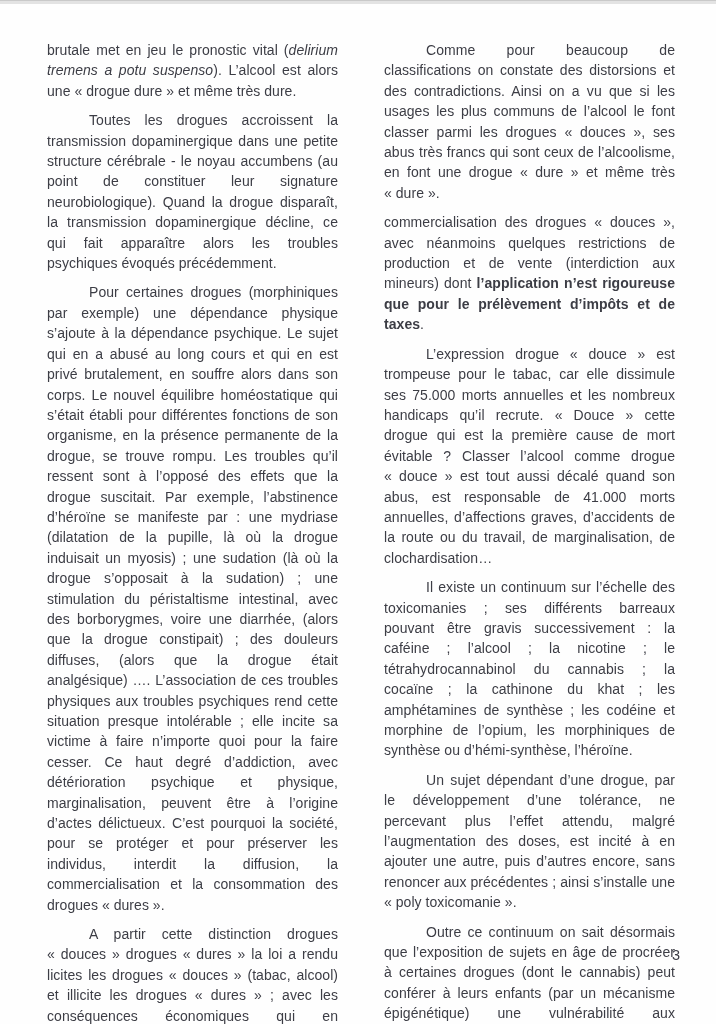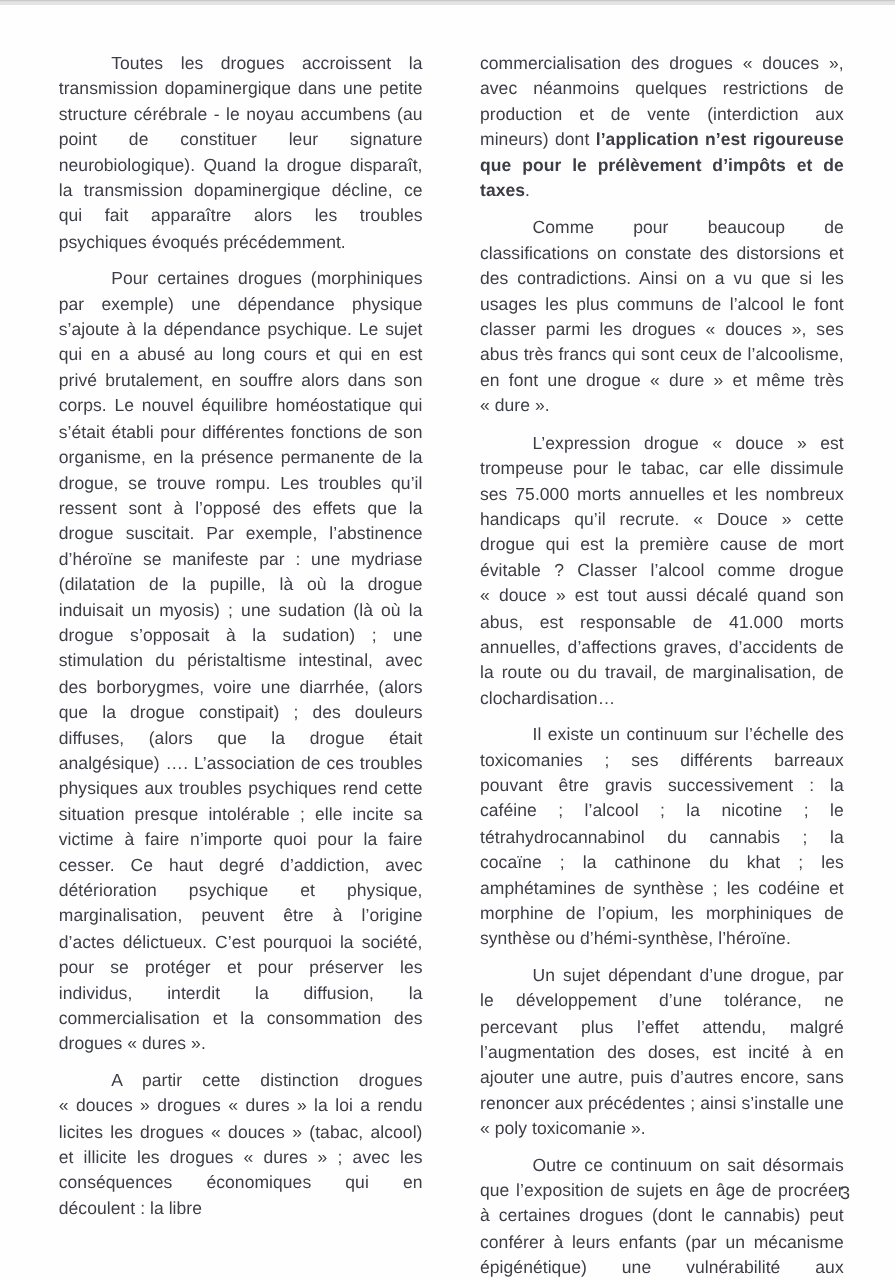--- a/index.html
+++ b/index.html
@@ -57,27 +57,28 @@
     font-size: 14.5px;
   }
 </style>
 </head>
 <body>
 
 <div class="page">
   <div class="scan-edge-top"></div>
   <div class="columns">
     <div class="column">
+        <p class="para"><span class="run-normal">brutale met en jeu le pronostic vital (</span><span class="run-italic">delirium tremens a potu suspenso</span><span class="run-normal">). L’alcool est alors une «&nbsp;drogue dure&nbsp;» et même très dure.</span></p>
         <p class="para indent"><span class="run-normal">Toutes les drogues accroissent la transmission dopaminergique dans une petite structure cérébrale - le noyau accumbens (au point de constituer leur signature neurobiologique). Quand la drogue disparaît, la transmission dopaminergique décline, ce qui fait apparaître alors les troubles psychiques évoqués précédemment.</span></p>
         <p class="para indent"><span class="run-normal">Pour certaines drogues (morphiniques par exemple) une dépendance physique s’ajoute à la dépendance psychique. Le sujet qui en a abusé au long cours et qui en est privé brutalement, en souffre alors dans son corps. Le nouvel équilibre homéostatique qui s’était établi pour différentes fonctions de son organisme, en la présence permanente de la drogue, se trouve rompu. Les troubles qu’il ressent sont à l’opposé des effets que la drogue suscitait. Par exemple, l’abstinence d’héroïne se manifeste par&nbsp;: une mydriase (dilatation de la pupille, là où la drogue induisait un myosis)&nbsp;; une sudation (là où la drogue s’opposait à la sudation)&nbsp;; une stimulation du péristaltisme intestinal, avec des borborygmes, voire une diarrhée, (alors que la drogue constipait)&nbsp;; des douleurs diffuses, (alors que la drogue était analgésique) …. L’association de ces troubles physiques aux troubles psychiques rend cette situation presque intolérable&nbsp;; elle incite sa victime à faire n’importe quoi pour la faire cesser. Ce haut degré d’addiction, avec détérioration psychique et physique, marginalisation, peuvent être à l’origine d’actes délictueux. C’est pourquoi la société, pour se protéger et pour préserver les individus, interdit la diffusion, la commercialisation et la consommation des drogues «&nbsp;dures&nbsp;».</span></p>
         <p class="para indent"><span class="run-normal">A partir cette distinction drogues «&nbsp;douces&nbsp;» drogues «&nbsp;dures&nbsp;» la loi a rendu licites les drogues «&nbsp;douces&nbsp;» (tabac, alcool) et illicite les drogues «&nbsp;dures&nbsp;»&nbsp;; avec les conséquences économiques qui en découlent&nbsp;: la libre</span></p>
       </div>
     <div class="column">
+        <p class="para indent"><span class="run-normal">Comme pour beaucoup de classifications on constate des distorsions et des contradictions. Ainsi on a vu que si les usages les plus communs de l’alcool le font classer parmi les drogues «&nbsp;douces&nbsp;», ses abus très francs qui sont ceux de l’alcoolisme, en font une drogue «&nbsp;dure&nbsp;» et même très «&nbsp;dure&nbsp;».</span></p>
         <p class="para"><span class="run-normal">commercialisation des drogues «&nbsp;douces&nbsp;», avec néanmoins quelques restrictions de production et de vente (interdiction aux mineurs) dont </span><span class="run-bold">l’application n’est rigoureuse que pour le prélèvement d’impôts et de taxes</span><span class="run-normal">.</span></p>
-        <p class="para indent"><span class="run-normal">Comme pour beaucoup de classifications on constate des distorsions et des contradictions. Ainsi on a vu que si les usages les plus communs de l’alcool le font classer parmi les drogues «&nbsp;douces&nbsp;», ses abus très francs qui sont ceux de l’alcoolisme, en font une drogue «&nbsp;dure&nbsp;» et même très «&nbsp;dure&nbsp;».</span></p>
         <p class="para indent"><span class="run-normal">L’expression drogue «&nbsp;douce&nbsp;» est trompeuse pour le tabac, car elle dissimule ses 75.000 morts annuelles et les nombreux handicaps qu’il recrute. «&nbsp;Douce&nbsp;» cette drogue qui est la première cause de mort évitable&nbsp;? Classer l’alcool comme drogue «&nbsp;douce&nbsp;» est tout aussi décalé quand son abus, est responsable de 41.000 morts annuelles, d’affections graves, d’accidents de la route ou du travail, de marginalisation, de clochardisation…</span></p>
         <p class="para indent"><span class="run-normal">Il existe un continuum sur l’échelle des toxicomanies&nbsp;; ses différents barreaux pouvant être gravis successivement&nbsp;: la caféine&nbsp;; l’alcool&nbsp;; la nicotine&nbsp;; le tétrahydrocannabinol du cannabis&nbsp;; la cocaïne&nbsp;; la cathinone du khat&nbsp;; les amphétamines de synthèse&nbsp;; les codéine et morphine de l’opium, les morphiniques de synthèse ou d’hémi-synthèse, l’héroïne.</span></p>
         <p class="para indent"><span class="run-normal">Un sujet dépendant d’une drogue, par le développement d’une tolérance, ne percevant plus l’effet attendu, malgré l’augmentation des doses, est incité à en ajouter une autre, puis d’autres encore, sans renoncer aux précédentes&nbsp;; ainsi s’installe une «&nbsp;poly toxicomanie&nbsp;».</span></p>
         <p class="para indent"><span class="run-normal">Outre ce continuum on sait désormais que l’exposition de sujets en âge de procréer à certaines drogues (dont le cannabis) peut conférer à leurs enfants (par un mécanisme épigénétique) une vulnérabilité aux toxicomanies qui s’exprimera dès leur adolescence. Par le jeu et d’une tolérance et d’effets épigénétiques, nombre de drogues</span></p>
       </div>
   </div>
   <div class="page-number">3</div>
 </div>
 
 </body></html>

